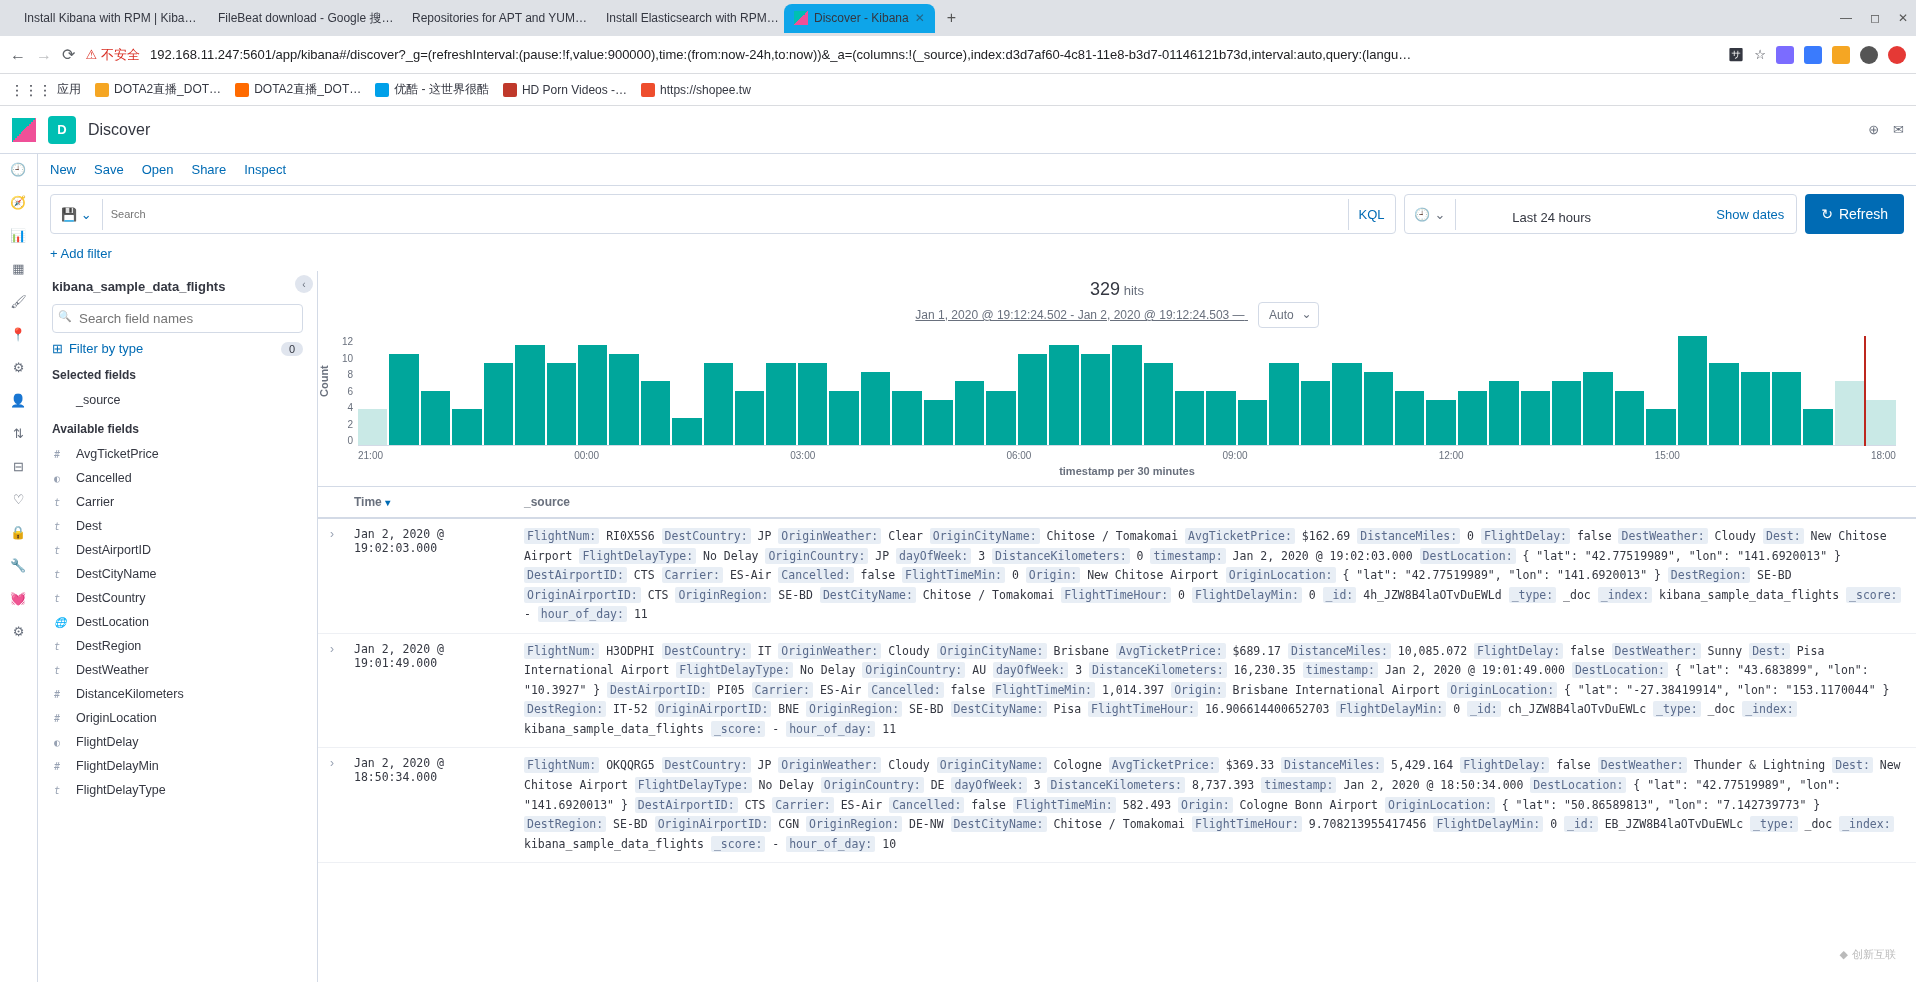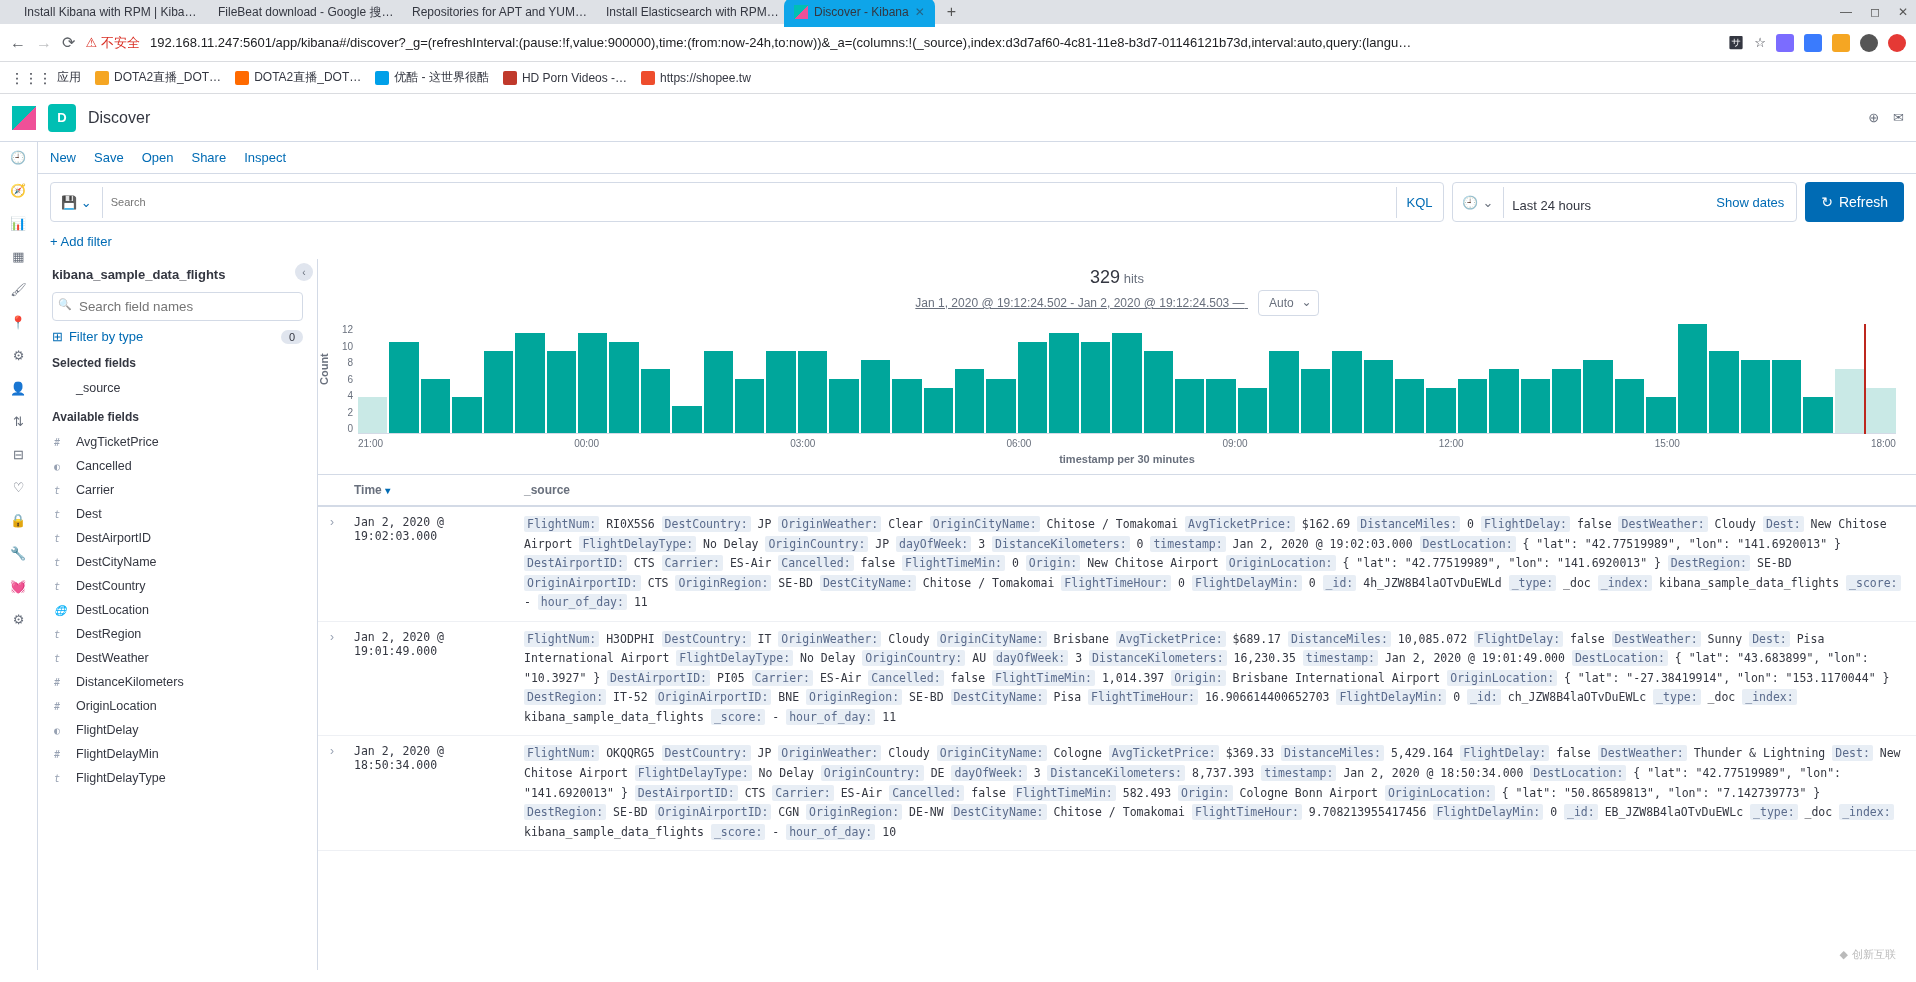--- a/index.html
+++ b/index.html
@@ -1,17 +1,17 @@
 <!DOCTYPE html>
 <html><head>
 <meta charset="utf-8">
 <style>
 * { margin:0; padding:0; box-sizing:border-box; }
 body { font-family:-apple-system,BlinkMacSystemFont,"Segoe UI",Helvetica,Arial,sans-serif; font-size:13px; color:#343741; background:#fff; overflow:hidden; }
-.browser-chrome { background:#dee1e6; height:24px; display:flex; align-items:center; padding:0 8px; }
+.browser-chrome { background:#dee1e6; height:36px; display:flex; align-items:center; padding:0 8px; }
 .tab { background:#0ea5e9; border-radius:8px 8px 0 0; padding:6px 10px; margin-right:4px; display:flex; align-items:center; gap:6px; font-size:12px; max-width:190px; white-space:nowrap; overflow:hidden; }
 .tab.inactive { background:transparent; }
 .tab-close { margin-left:auto; opacity:.6; }
 .favicon { width:14px; height:14px; display:inline-block; }
 .favicon.kibana { background:linear-gradient(135deg,#00bfb3 50%,#ef5098 50%); }
 .favicon.google { background:conic-gradient(#4285f4,#ea4335,#fbbc05,#34a853,#4285f4); border-radius:50%; }
 .favicon.elastic { background:linear-gradient(#00bfb3,#fec514); border-radius:50%; }
 .tab-new { padding:4px 8px; font-size:16px; color:#555; }
 .win-controls { margin-left:auto; display:flex; gap:18px; color:#555; font-size:12px; }
 .addr-bar { background:#fff; height:38px; display:flex; align-items:center; padding:0 10px; gap:10px; border-bottom:1px solid #dadce0; }
@@ -38,21 +38,21 @@
 .top-menu { border-bottom:1px solid #d3dae6; padding:8px 12px; display:flex; gap:18px; }
 .top-menu span { color:#006bb4; cursor:pointer; }
 
 .query-bar { padding:8px 12px; display:flex; gap:8px; }
 .ql-box { display:flex; align-items:center; border:1px solid #d3dae6; border-radius:4px; flex:1; }
 .save-btn { padding:8px 10px; border-right:1px solid #d3dae6; color:#006bb4; }
 .search-inp { flex:1; padding:8px; border:none; outline:none; font-size:11px; }
 .kql { padding:8px 10px; color:#006bb4; border-left:1px solid #d3dae6; }
 .time-box { display:flex; align-items:center; border:1px solid #d3dae6; border-radius:4px; }
 .time-btn { padding:8px 10px; border-right:1px solid #d3dae6; color:#69707d; }
-.time-label { padding:15px 14px 8px 8px; flex:1; min-width:200px; }
+.time-label { padding:15px 14px 8px 8px; flex:1; min-width:200px;margin-left:48px; }
 .show-dates { padding:8px 12px; color:#006bb4; }
 .refresh { background:#006bb4; color:#fff; border:none; padding:9px 16px; border-radius:4px; font-size:14px; display:flex; align-items:center; gap:6px; }
 
 .filter-row { padding:4px 12px 10px; }
 .add-filter { color:#006bb4; }
 
 .body-row { flex:1; display:flex; overflow:hidden; }
 .fields-panel { width:280px; border-right:1px solid #d3dae6; padding:8px 14px; overflow-y:auto; position:relative; font-size:13px; }
 .collapse-circle { position:absolute; right:4px; top:4px; width:18px; height:18px; background:#e0e5ee; border-radius:50%; display:flex; align-items:center; justify-content:center; font-size:10px; color:#69707d; }
 .index-name { font-weight:600; margin-bottom:10px; }

